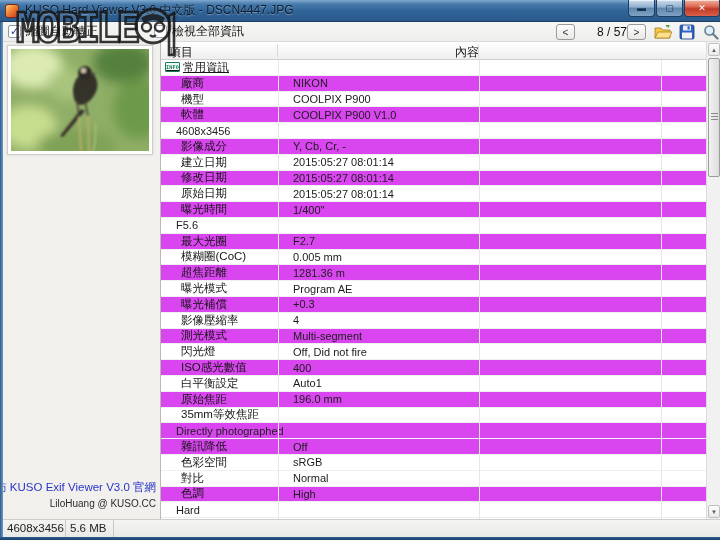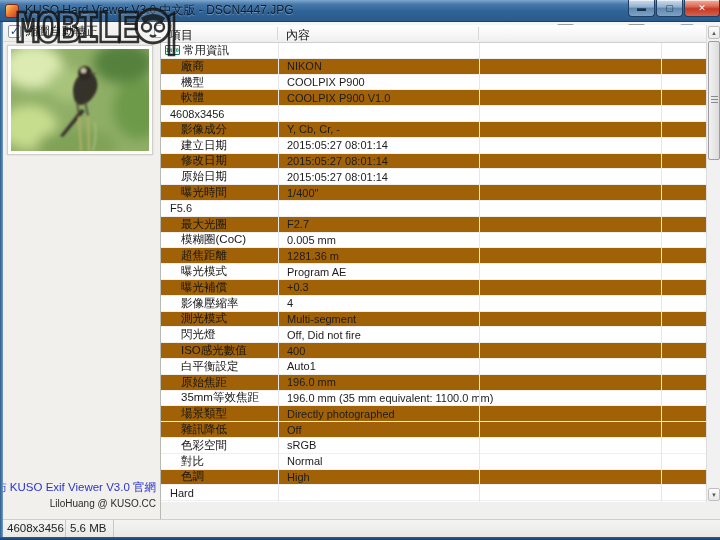--- a/index.html
+++ b/index.html
@@ -45,35 +45,35 @@
   
   .left-panel { position:absolute; left:3px; top:42px; width:157px; height:477px; background:#f1f0ec; }
   .panel-divider { position:absolute; left:160px; top:42px; width:1px; height:477px; background:#b9b9b4; }
   .thumb-frame { position:absolute; left:4px; top:3px; width:146px; height:110px; background:#fff;
     border:1px solid #cfcfca; box-shadow:0 0 2px rgba(0,0,0,.12); }
   .thumb-frame svg { position:absolute; left:3px; top:3px; }
   .kuso-link { position:absolute; right:4px; top:438px; font-size:11.5px; color:#2a35c8; white-space:nowrap; }
   .kuso-credit { position:absolute; right:4px; top:456px; font-size:10px; color:#2b2b2b; white-space:nowrap; }
 
   
-  .table-area { position:absolute; left:161px; top:25px; width:559px; height:477px; background:#fff; }
+  .table-area { position:absolute; left:161px; top:42px; width:559px; height:477px; background:#fff; }
   .tbl-header { position:absolute; left:0; top:0; width:559px; height:18px;
     background:linear-gradient(180deg,#ffffff 0%,#f6f6f6 60%,#eeeeee 100%);
     border-bottom:1px solid #cfcfcf; display:flex; font-size:12px; color:#111; }
   .th { padding:2px 0 0 8px; position:relative; }
   .th-item { width:117px; }
-  .th-content { width:201px; }
+  .th-content { width:201px;text-align:right; }
   .th-sep { position:absolute; right:0; top:2px; bottom:2px; width:1px; background:#d8d8d8; }
   .tbl-rows { position:absolute; left:0; top:18px; width:559px; height:459px; overflow:hidden; }
   .vline { position:absolute; top:0; bottom:0; width:1px; background:#e7e7e7; z-index:3; }
   .row { display:flex; height:15.8px; align-items:center; border-bottom:1px solid #efefef; }
-  .row.alt { background:#a16207; }
+  .row.alt { background:#d946ef; }
   .cell-label { width:117px; padding-left:20px; font-size:11.5px; color:#151515; white-space:nowrap; overflow:hidden; }
-  .cell-value { padding-left:9px; font-size:11px; color:#1c1c1c; white-space:nowrap; }
-  .group-row .cell-label { padding-left:4px; display:flex; align-items:center; gap:3px; }
+  .cell-value { padding-left:15px; font-size:11px; color:#1c1c1c; white-space:nowrap; }
+  .group-row .cell-label { padding-left:4px; display:flex; align-items:center; gap:3px;text-decoration:underline; }
   .info-icon { width:15px; height:10px; background:#eefaf3; border:1px solid #157a55; border-radius:1px;
     font-size:5px; font-weight:bold; color:#157a55; display:flex; align-items:center; justify-content:center;
     letter-spacing:.2px; flex:0 0 auto; font-family:"DejaVu Sans Mono",monospace; }
 
   
   .scrollbar { position:absolute; left:545px; top:0; width:14px; height:477px; background:#f1f1f1;
     border-left:1px solid #dcdcdc; z-index:5; }
   .sb-btn { position:absolute; left:1px; width:12px; height:13px; background:linear-gradient(180deg,#fdfdfd,#e9e9e9);
     border:1px solid #bfbfbf; border-radius:2px; color:#5a5a5a; font-size:6px; display:flex; align-items:center; justify-content:center; }
   .sb-up { top:1px; } .sb-down { bottom:1px; }
@@ -292,24 +292,22 @@
         <div class="row">
           <div class="cell-label">白平衡設定</div>
           <div class="cell-value">Auto1</div>
         </div>
         <div class="row alt">
           <div class="cell-label">原始焦距</div>
           <div class="cell-value">196.0 mm</div>
         </div>
         <div class="row">
           <div class="cell-label">35mm等效焦距</div>
-          <div class="cell-value">196.0 mm (35 mm equivalent: 1100.0 mm)</div>
-        </div>
-        <div class="row alt">
-          <div class="cell-label">場景類型</div>
+        </div>
+        <div class="row alt">
           <div class="cell-value">Directly photographed</div>
         </div>
         <div class="row alt">
           <div class="cell-label">雜訊降低</div>
           <div class="cell-value">Off</div>
         </div>
         <div class="row">
           <div class="cell-label">色彩空間</div>
           <div class="cell-value">sRGB</div>
         </div>

